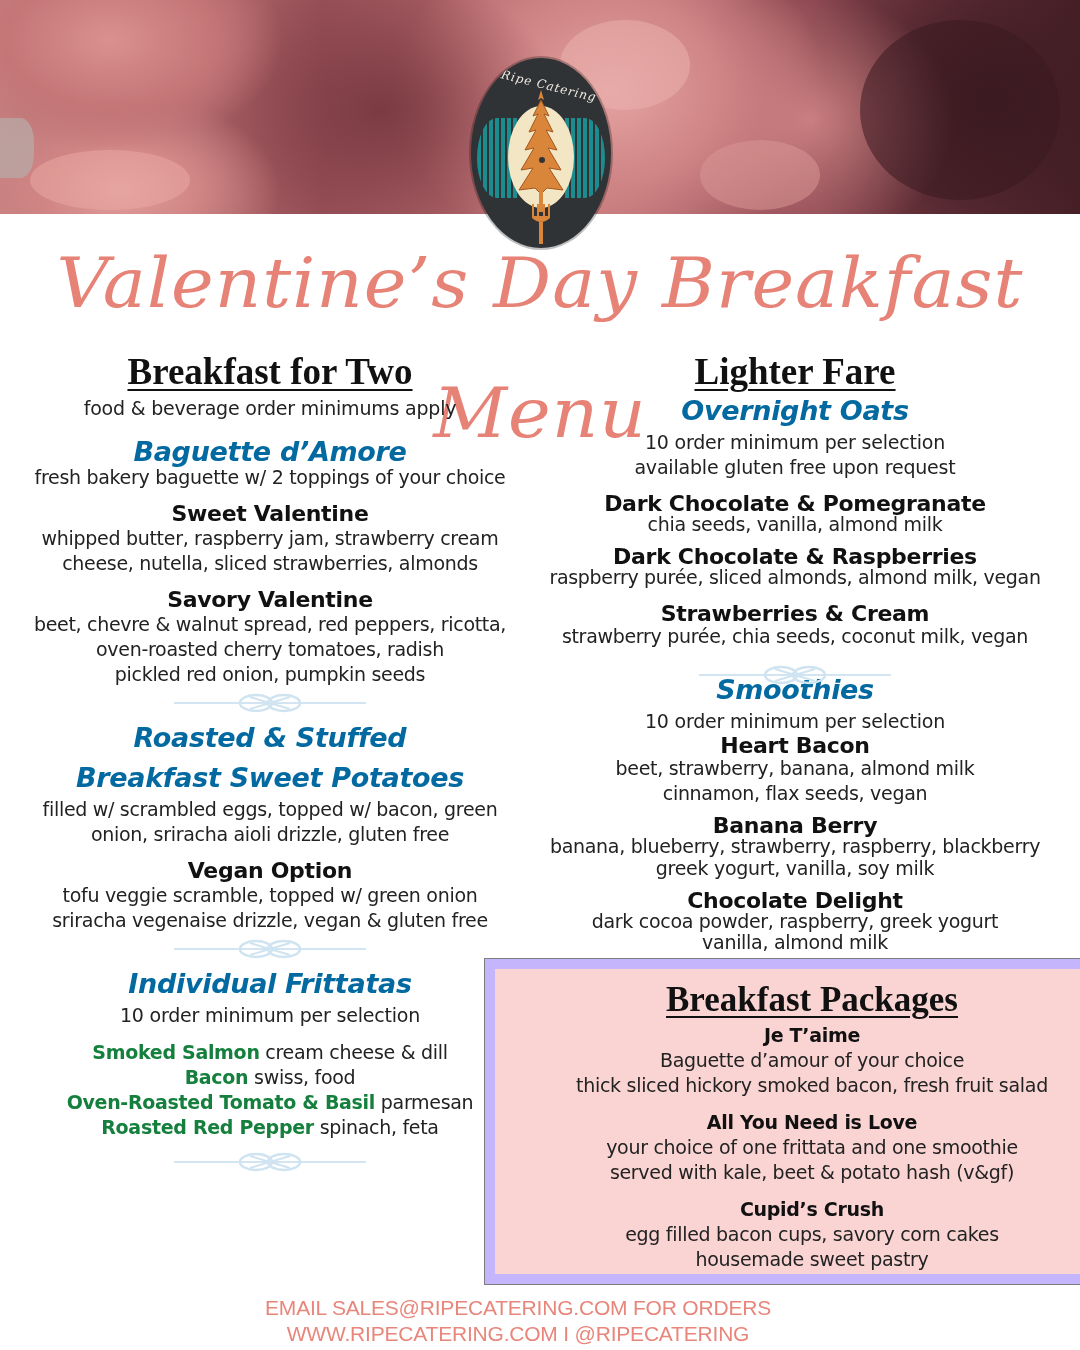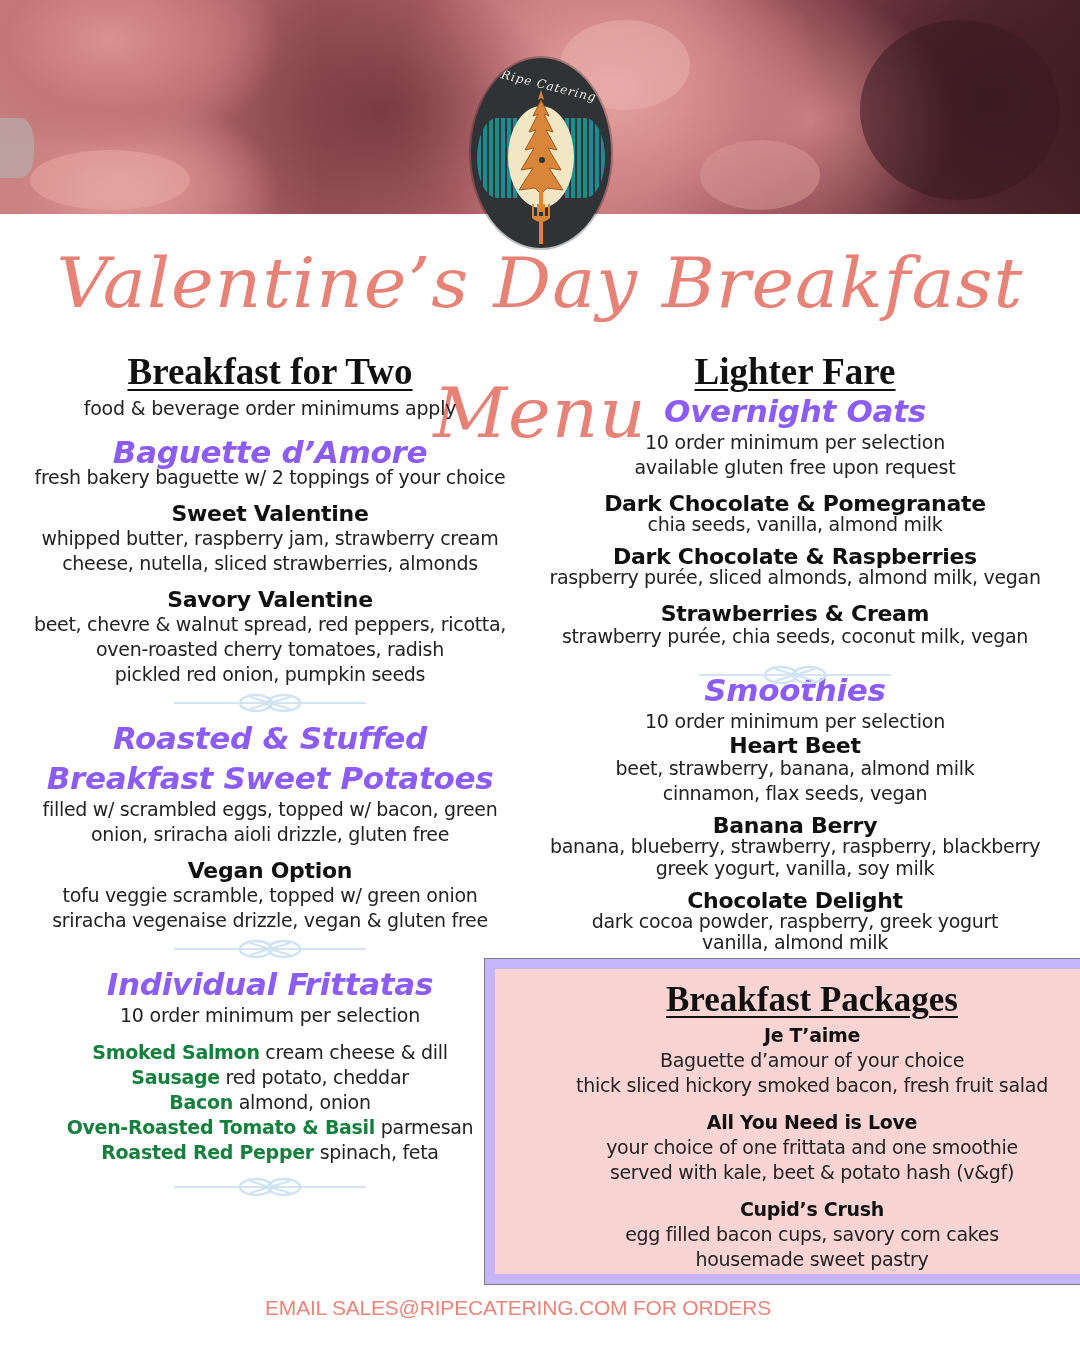--- a/index.html
+++ b/index.html
@@ -60,21 +60,21 @@
   .col-left { left: 0; top: 348px; width: 540px; }
   .col-right { left: 540px; top: 348px; width: 510px; }
 
   .sec-head {
     font-family: "Liberation Serif", serif; font-weight: bold; font-size: 37px;
     text-decoration: underline; text-decoration-thickness: 2px; text-underline-offset: 5px;
     color: #111; line-height: 48px; display: inline-block;
   }
   .sub-head {
     font-family: "DejaVu Sans", sans-serif; font-style: italic; font-weight: bold;
-    font-size: 31px; color: #8b5cf6; line-height: 38px; letter-spacing: -0.3px;
+    font-size: 27px; color: #0369a1; line-height: 38px; letter-spacing: -0.3px;
   }
   .note { font-size: 19px; line-height: 25px; color: #222; letter-spacing: -0.2px; }
   .item-name { font-weight: bold; font-size: 22px; line-height: 24px; color: #111; letter-spacing: -0.3px; }
   .item-desc { font-size: 19px; line-height: 25px; color: #222; letter-spacing: -0.3px; }
   .gap-s { height: 8px; }
   .gap-m { height: 12px; }
 
   .divider { position: relative; width: 200px; height: 24px; margin: 4px auto; }
   .divider svg { display: block; }
 
@@ -174,22 +174,21 @@
         <ellipse cx="114" cy="12" rx="16" ry="8" fill="none" stroke="#cfe3f1" stroke-width="2.5"></ellipse>
         <path d="M80 6 L120 18 M80 18 L120 6" stroke="#cfe3f1" stroke-width="2"></path>
       </svg>
   </div>
 
   <div class="sub-head">Individual Frittatas</div>
   <div class="note">10 order minimum per selection</div>
   <div class="gap-m"></div>
 
   <div class="frittata-line"><b>Smoked Salmon</b> <span>cream cheese &amp; dill</span></div>
-  <div class="frittata-line"><b>Sausage</b> <span>red potato, cheddar</span></div>
-  <div class="frittata-line"><b>Bacon</b> <span>almond, onion</span></div>
+  <div class="frittata-line"><b>Bacon</b> <span>swiss, food</span></div>
   <div class="frittata-line"><b>Oven-Roasted Tomato &amp; Basil</b> <span>parmesan</span></div>
   <div class="frittata-line"><b>Roasted Red Pepper</b> <span>spinach, feta</span></div>
 
   <div class="divider" style="margin-top:10px;">
     <svg width="200" height="24" viewBox="0 0 200 24">
         <line x1="4" y1="12" x2="196" y2="12" stroke="#d3e5f2" stroke-width="2"></line>
         <ellipse cx="86" cy="12" rx="16" ry="8" fill="none" stroke="#cfe3f1" stroke-width="2.5"></ellipse>
         <ellipse cx="114" cy="12" rx="16" ry="8" fill="none" stroke="#cfe3f1" stroke-width="2.5"></ellipse>
         <path d="M80 6 L120 18 M80 18 L120 6" stroke="#cfe3f1" stroke-width="2"></path>
       </svg>
@@ -217,21 +216,21 @@
         <line x1="4" y1="12" x2="196" y2="12" stroke="#d3e5f2" stroke-width="2"></line>
         <ellipse cx="86" cy="12" rx="16" ry="8" fill="none" stroke="#cfe3f1" stroke-width="2.5"></ellipse>
         <ellipse cx="114" cy="12" rx="16" ry="8" fill="none" stroke="#cfe3f1" stroke-width="2.5"></ellipse>
         <path d="M80 6 L120 18 M80 18 L120 6" stroke="#cfe3f1" stroke-width="2"></path>
       </svg>
   </div>
 
   <div class="sub-head">Smoothies</div>
   <div class="note">10 order minimum per selection</div>
 
-  <div class="item-name">Heart Beet</div>
+  <div class="item-name">Heart Bacon</div>
   <div class="item-desc" style="margin-top:-2px;">beet, strawberry, banana, almond milk</div>
   <div class="item-desc">cinnamon, flax seeds, vegan</div>
   <div class="gap-s"></div>
   <div class="item-name">Banana Berry</div>
   <div class="item-desc" style="margin-top:-4px;">banana, blueberry, strawberry, raspberry, blackberry</div>
   <div class="item-desc" style="margin-top:-3px;">greek yogurt, vanilla, soy milk</div>
   <div class="gap-s"></div>
   <div class="item-name">Chocolate Delight</div>
   <div class="item-desc" style="margin-top:-4px;">dark cocoa powder, raspberry, greek yogurt</div>
   <div class="item-desc" style="margin-top:-4px;">vanilla, almond milk</div>
@@ -249,13 +248,14 @@
     <div class="item-desc">served with kale, beet &amp; potato hash (v&amp;gf)</div>
     <div class="gap-m"></div>
     <div class="item-name">Cupid’s Crush</div>
     <div class="item-desc">egg filled bacon cups, savory corn cakes</div>
     <div class="item-desc">housemade sweet pastry</div>
   </div>
 </div>
 
 <div class="footer">
   <div>EMAIL SALES@RIPECATERING.COM FOR ORDERS</div>
+  <div>WWW.RIPECATERING.COM I @RIPECATERING</div>
 </div>
 
 </body></html>

